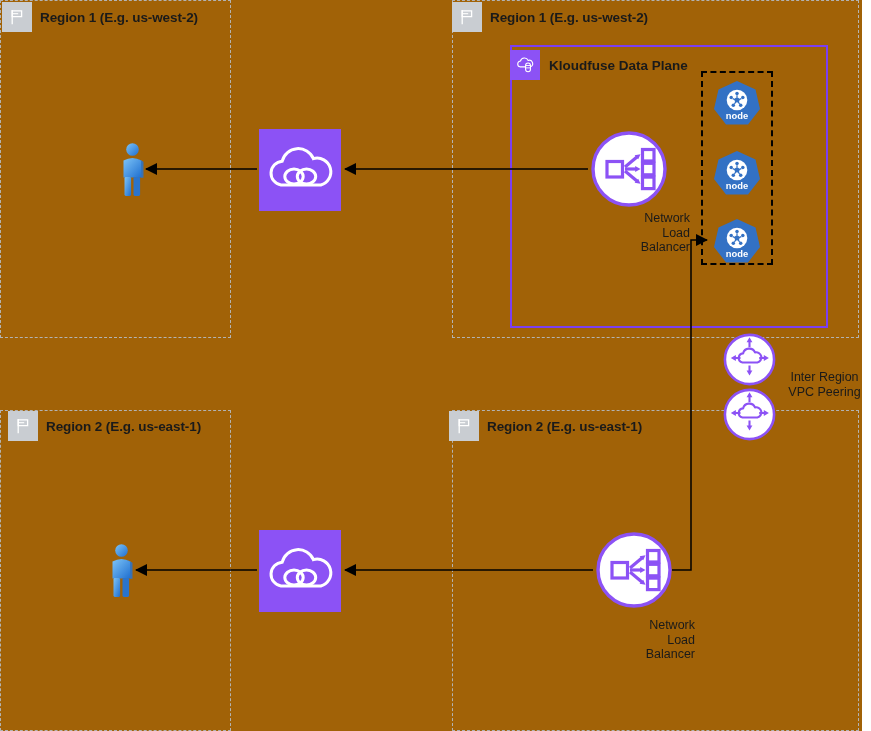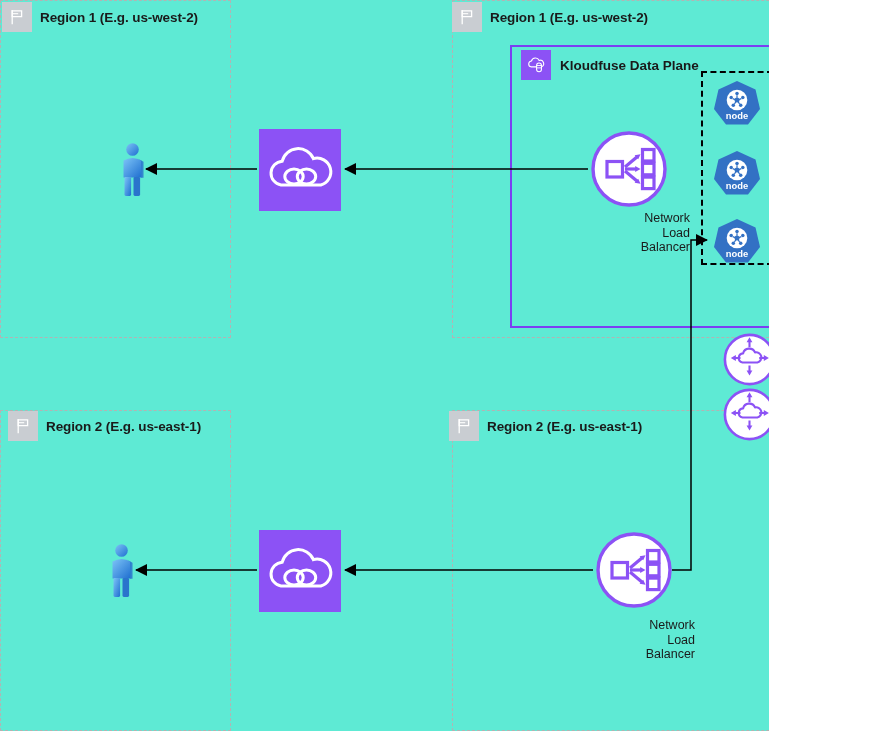--- a/index.html
+++ b/index.html
@@ -7,23 +7,23 @@
     margin: 0;
     padding: 0;
     background: #ffffff;
   }
   body {
     font-family: "Liberation Sans", sans-serif;
     -webkit-font-smoothing: antialiased;
   }
   #canvas {
     position: relative;
-    width: 769px;
+    width: 862px;
     height: 731px;
-    background: #5eead4;
+    background: #a16207;
     overflow: hidden;
   }
 
   
   .region-box {
     position: absolute;
     border: 1px dashed #b3b3b3;
     box-sizing: border-box;
     background: transparent;
   }
@@ -56,21 +56,20 @@
     border: 2px solid #7b3ff2;
     box-sizing: border-box;
     background: transparent;
   }
   .dataplane-header {
     position: absolute;
     display: flex;
     align-items: center;
     gap: 9px;
     white-space: nowrap;
-    padding-left: 11px;
   }
   .dataplane-badge {
     width: 30px;
     height: 30px;
     background: #8c52f5;
     display: flex;
     align-items: center;
     justify-content: center;
     flex: 0 0 auto;
   }
@@ -361,20 +360,24 @@
       <polygon points="26.5,4.2 23.6,9.3 29.4,9.3" fill="#8c52f5"></polygon>
       <path d="M26.5 32.5 L26.5 40.1" stroke="#8c52f5" stroke-width="2.1"></path>
       <polygon points="26.5,42.5 23.6,37.4 29.4,37.4" fill="#8c52f5"></polygon>
       <path d="M17.5 25 L10.2 25" stroke="#8c52f5" stroke-width="2.1"></path>
       <polygon points="7.8,25 12.9,22.1 12.9,27.9" fill="#8c52f5"></polygon>
       <path d="M36.2 25 L43.5 25" stroke="#8c52f5" stroke-width="2.1"></path>
       <polygon points="45.9,25 40.8,22.1 40.8,27.9" fill="#8c52f5"></polygon>
     </svg>
   </div>
 
+  <div class="side-label" style="left:782px; top:370px; width:85px;">
+    <div>Inter Region</div>
+    <div>VPC Peering</div>
+  </div>
 
   <svg id="connectors">
     <defs>
       <marker id="arrow" viewBox="0 0 10 10" refX="9.2" refY="5" markerWidth="8" markerHeight="8" orient="auto-start-reverse">
         <path d="M 0 0 L 10 5 L 0 10 z" fill="#000000"></path>
       </marker>
     </defs>
 
     <line x1="588" y1="169" x2="345" y2="169" stroke="#000000" stroke-width="1.5" marker-end="url(#arrow)"></line>
 

